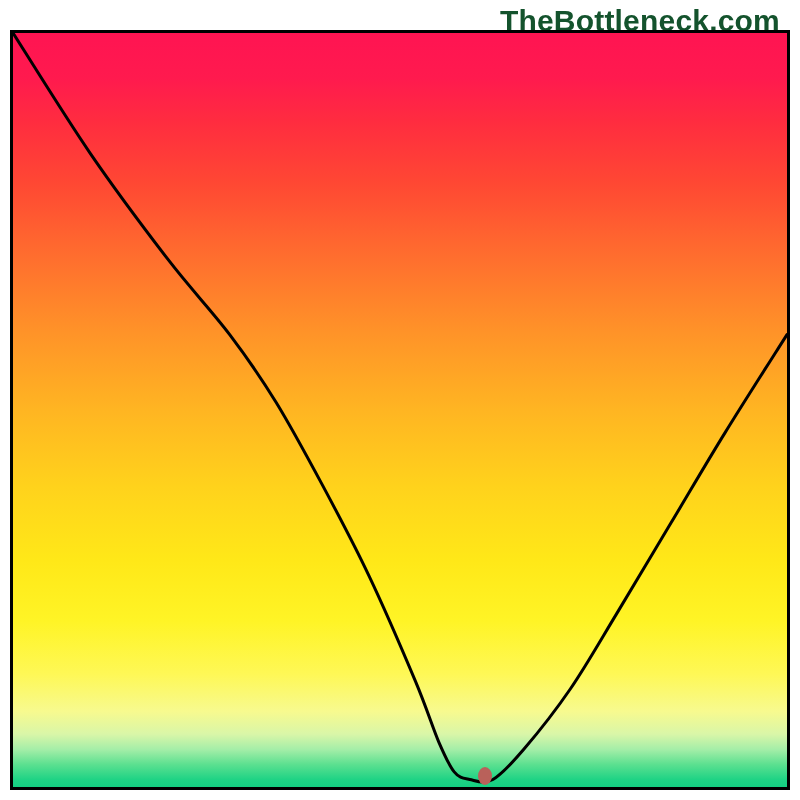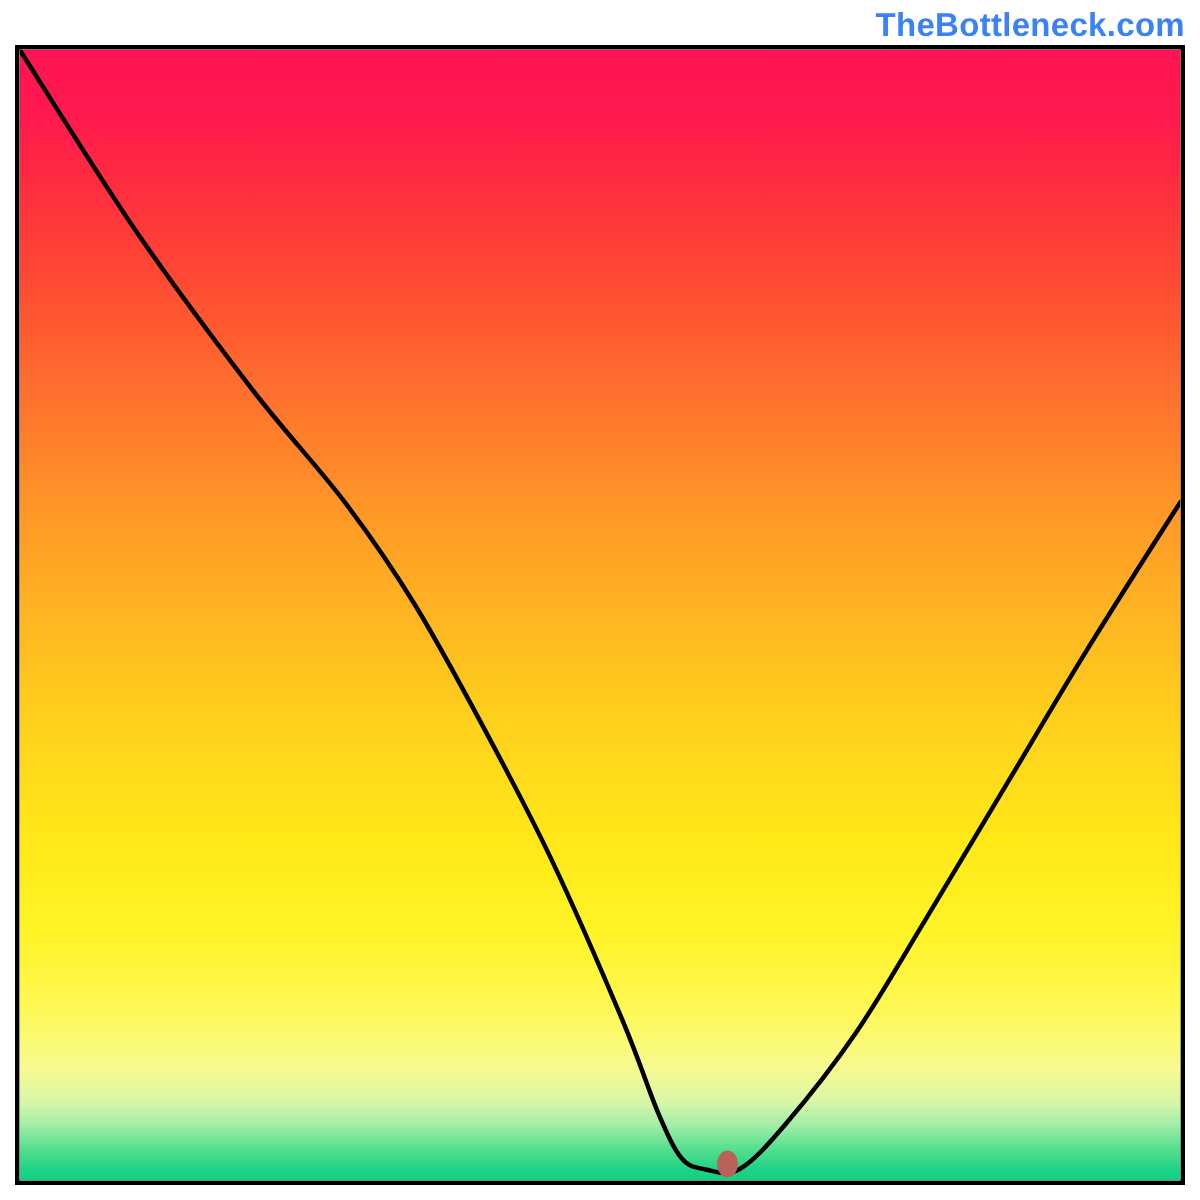--- a/index.html
+++ b/index.html
@@ -12,24 +12,24 @@
     overflow: hidden;
   }
   .stage {
     position: relative;
     width: 800px;
     height: 800px;
   }
   .watermark {
     position: absolute;
     top: 4px;
-    right: 10px;
-    font-size: 22px;
+    right: 20px;
+    font-size: 30px;
     font-weight: bold;
-    color: #3b82f6;
+    color: #14532d;
     letter-spacing: 0.2px;
     user-select: none;
   }
   .plot-frame {
     position: absolute;
     left: 10px;
     top: 30px;
     width: 780px;
     height: 760px;
     border: 3px solid #000;

